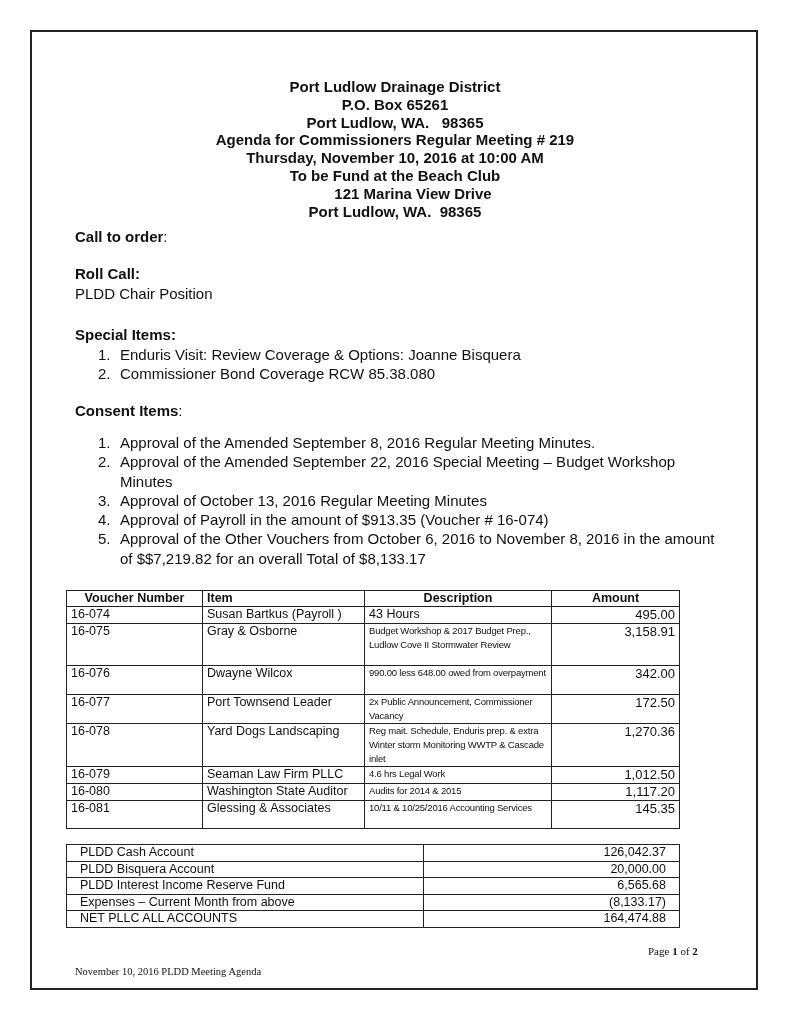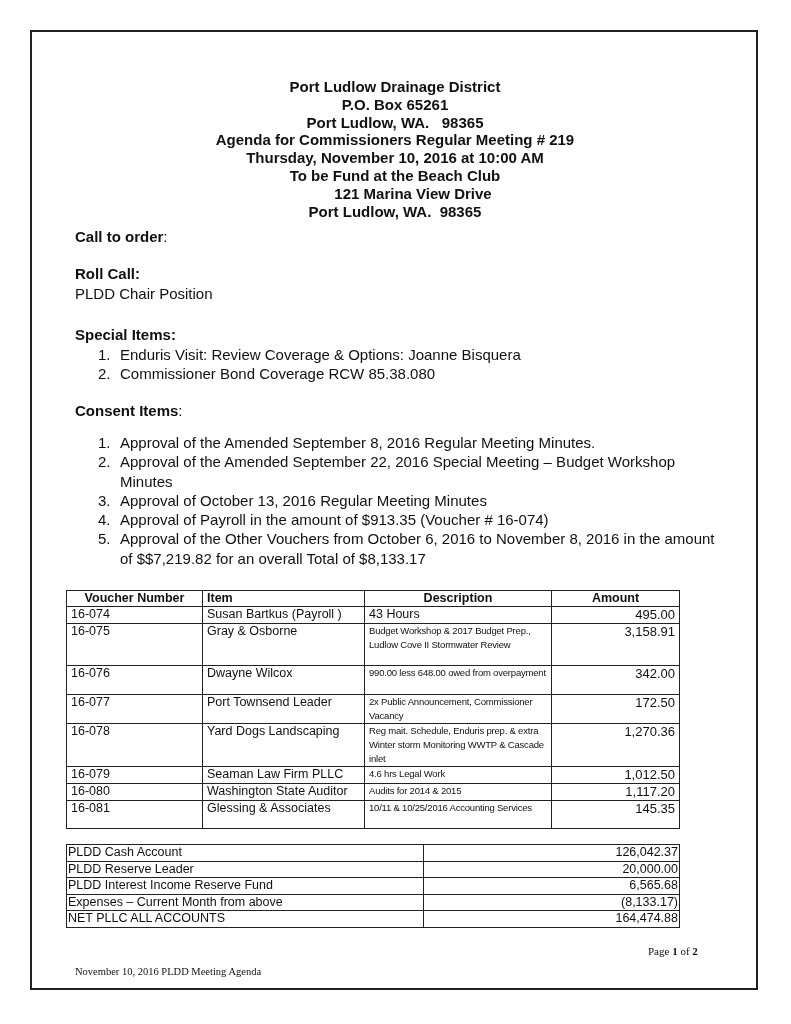--- a/index.html
+++ b/index.html
@@ -21,21 +21,21 @@
     .voucher-table { position: absolute; left: 66px; top: 590px; border-collapse: collapse;
                      font-size: 12.5px; }
     .voucher-table th, .voucher-table td { border: 1.5px solid #222; padding: 0 4px; vertical-align: top; }
     .voucher-table th { font-weight: bold; height: 15px; line-height: 15px; }
     .voucher-table td { line-height: 15px; }
     .voucher-table td.desc { font-size: 9.5px; line-height: 14px; letter-spacing: -0.2px; }
     .voucher-table td.desc.big { font-size: 12.5px; line-height: 15px; letter-spacing: 0; }
     .voucher-table td.amt { text-align: right; font-size: 13px; }
     .accounts-table { position: absolute; left: 66px; top: 844px; border-collapse: collapse;
                       font-size: 12.5px; }
-    .accounts-table td { border: 1.5px solid #222; padding: 0 1px; height: 15.5px; line-height: 15.5px; }
+    .accounts-table td { border: 1.5px solid #222; padding: 0 13px; height: 15.5px; line-height: 15.5px; }
     .accounts-table td.val { text-align: right; }
     .page-num { position: absolute; left: 648px; top: 945px; font-family: "Liberation Serif", serif;
                 font-size: 11px; }
     .page-num b { font-weight: bold; }
     .footer { position: absolute; left: 75px; top: 966px; font-family: "Liberation Serif", serif;
               font-size: 10.5px; }
   </style>
 </head>
 <body>
 
@@ -143,21 +143,21 @@
   <colgroup>
     <col style="width:357px">
       <col style="width:256px">
   </colgroup>
   <tbody>
       <tr>
     <td>PLDD Cash Account</td>
     <td class="val">126,042.37</td>
   </tr>
   <tr>
-    <td>PLDD Reserve Leader</td>
+    <td>PLDD Bisquera Account</td>
     <td class="val">20,000.00</td>
   </tr>
   <tr>
     <td>PLDD Interest Income Reserve Fund</td>
     <td class="val">6,565.68</td>
   </tr>
   <tr>
     <td>Expenses – Current Month from above</td>
     <td class="val">(8,133.17)</td>
   </tr>

